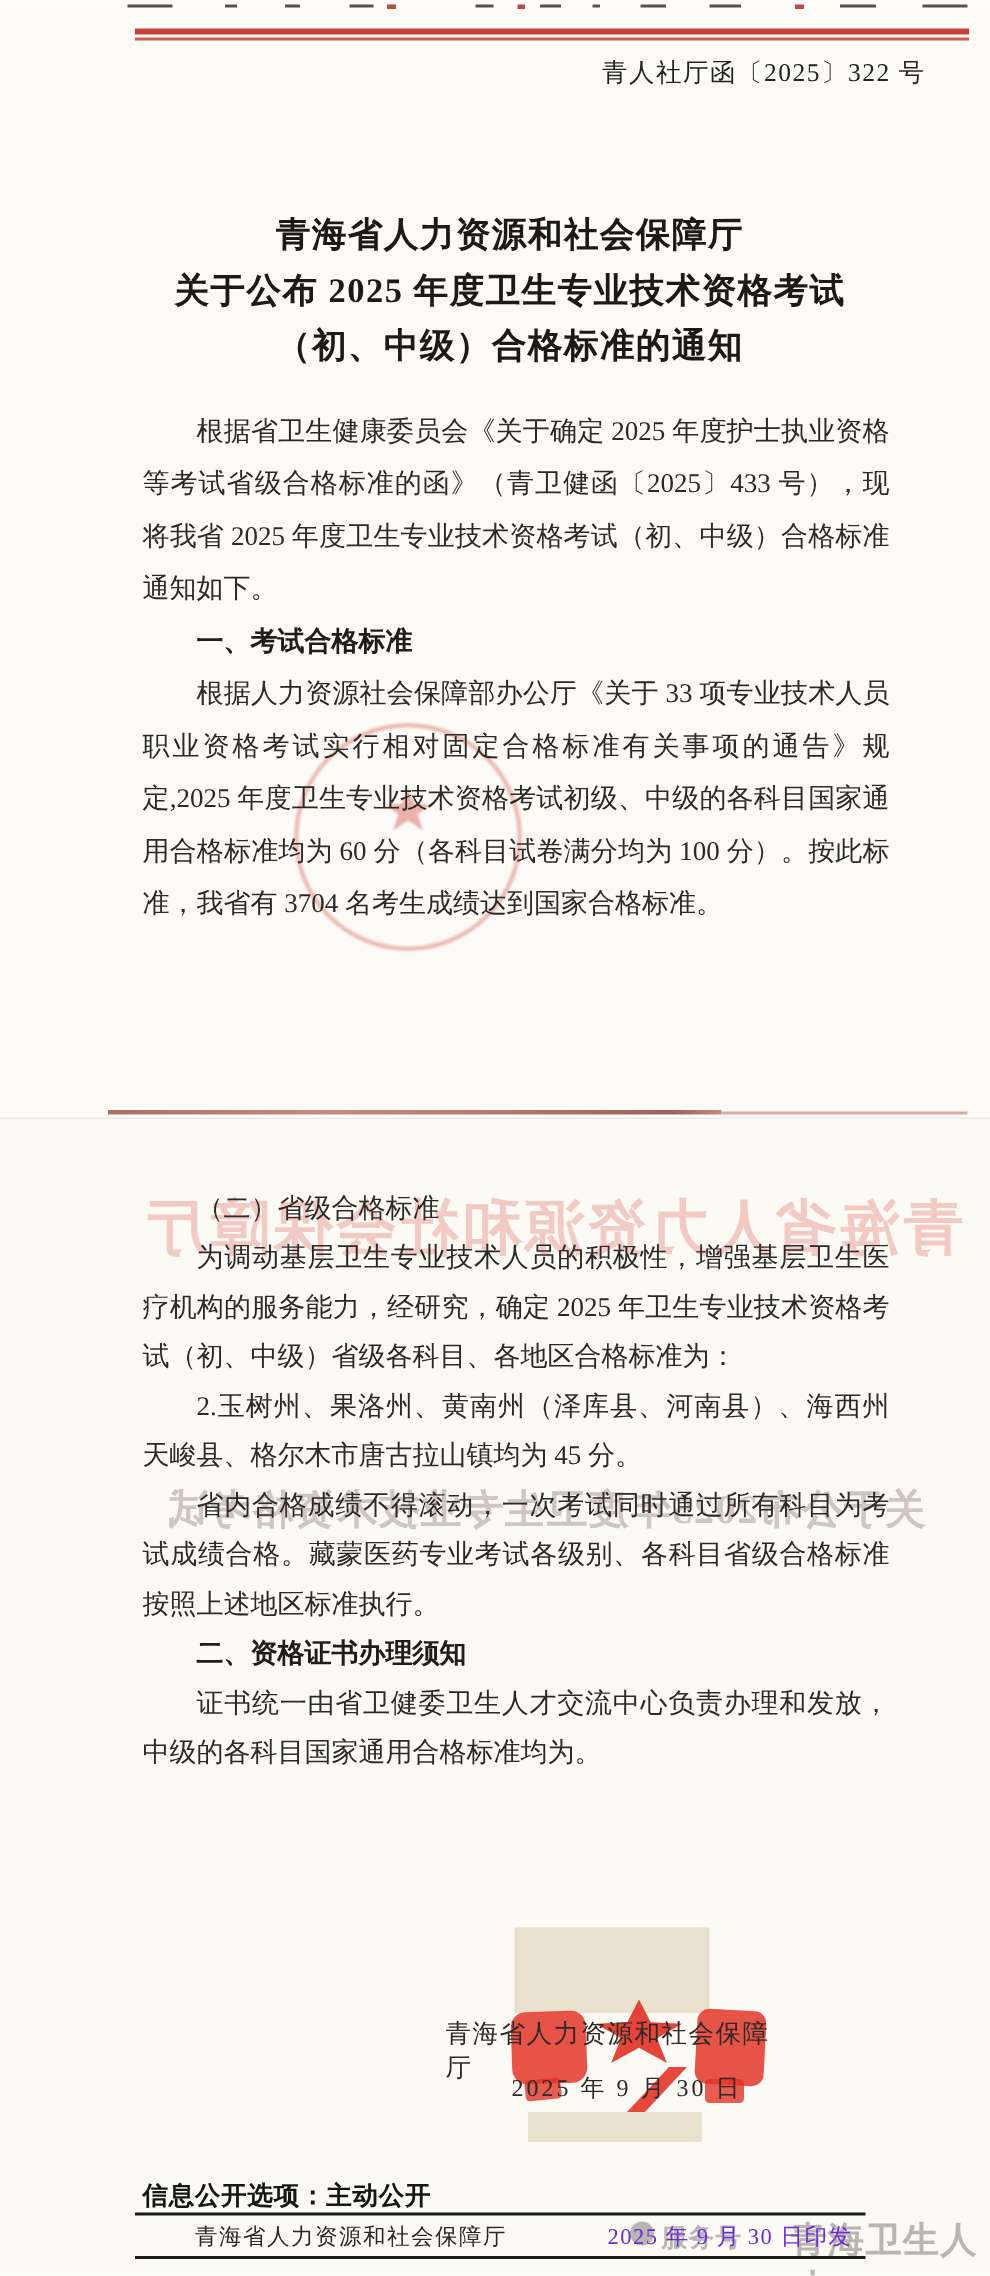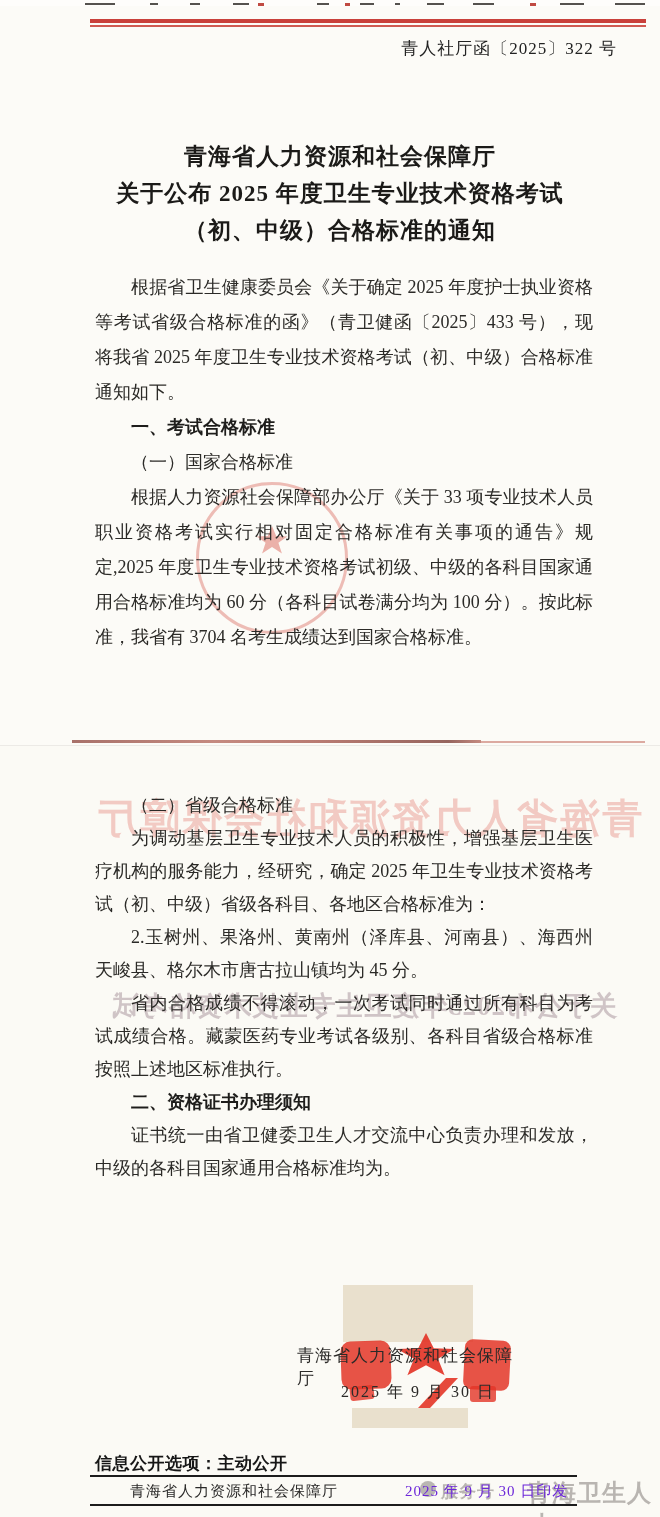--- a/index.html
+++ b/index.html
@@ -112,21 +112,20 @@
 </div>
 
 <div class="abs seal-wm">
   <div class="ring"></div>
   <div class="star"></div>
 </div>
 
 <div class="abs flow flow1">
   <p class="ind">根据省卫生健康委员会《关于确定 2025 年度护士执业资格等考试省级合格标准的函》（青卫健函〔2025〕433 号），现将我省 2025 年度卫生专业技术资格考试（初、中级）合格标准通知如下。</p>
   <p class="hd">一、考试合格标准</p>
-  <p class="ind">（一）国家合格标准</p>
   <p class="ind">根据人力资源社会保障部办公厅《关于 33 项专业技术人员职业资格考试实行相对固定合格标准有关事项的通告》规定,2025 年度卫生专业技术资格考试初级、中级的各科目国家通用合格标准均为 60 分（各科目试卷满分均为 100 分）。按此标准，我省有 3704 名考生成绩达到国家合格标准。</p>
 </div>
 
 <div class="abs divider-red"></div>
 <div class="abs divider-pink"></div>
 <div class="abs divider-hair"></div>
 
 <div class="abs bleed1">青海省人力资源和社会保障厅</div>
 <div class="abs bleed2">关于公布2025年度卫生专业技术资格考试</div>
 

